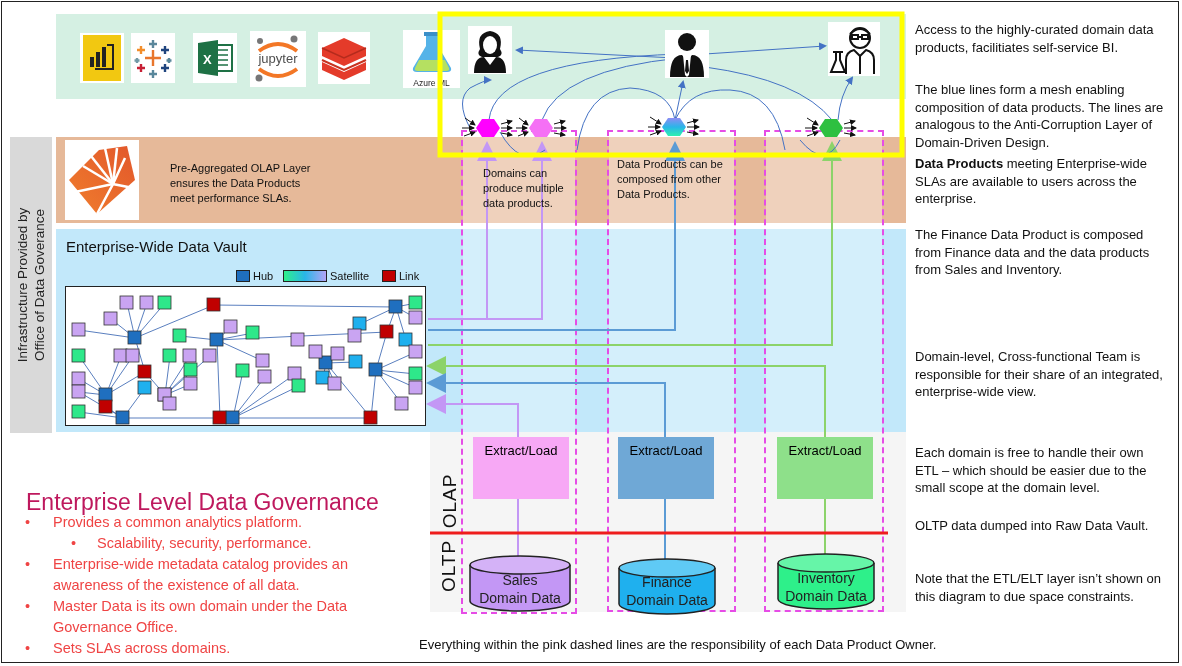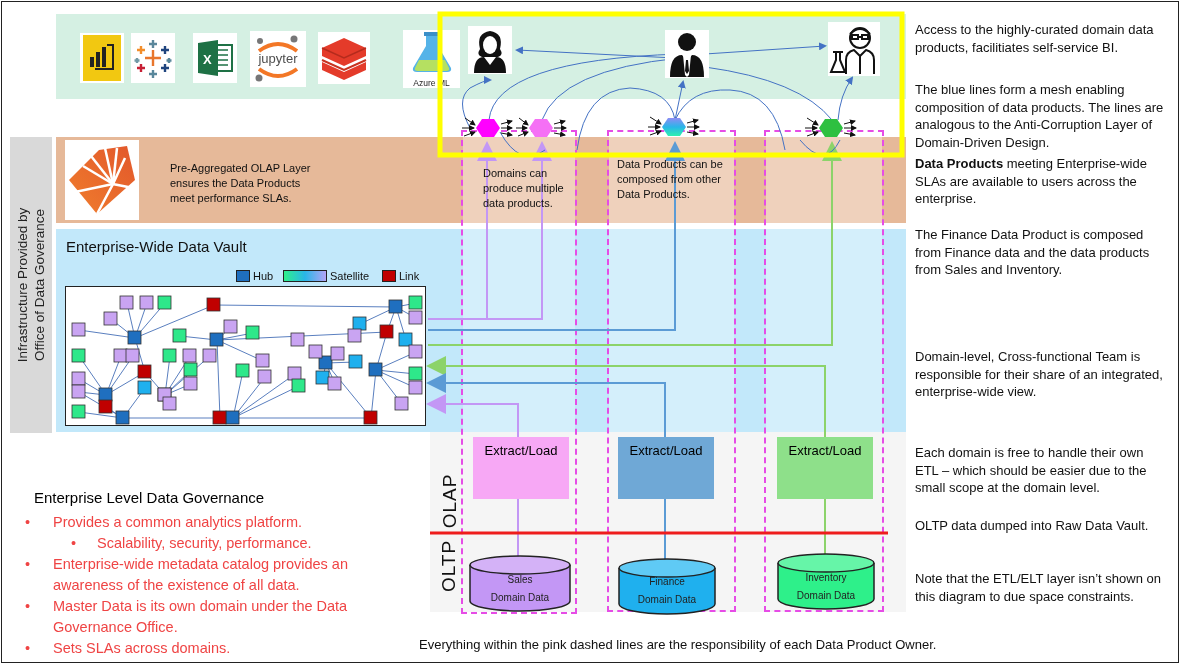--- a/index.html
+++ b/index.html
@@ -10,23 +10,23 @@
   .band-olap { left:56px; top:137px; width:850px; height:86px; background:#e6b999; }
   .band-vault { left:56px; top:229px; width:850px; height:203px; background:#c2e8fa; }
   .band-bottom { left:430px; top:432px; width:476px; height:180px; background:#f5f5f5; }
   .infra-strip { left:10px; top:137px; width:42px; height:296px; background:#d9d9d9; }
   .infra-text { position:absolute; left:31px; top:285px; transform:translate(-50%,-50%) rotate(-90deg); white-space:nowrap; font-size:13.5px; line-height:17px; text-align:center; color:#222; }
   .tool { position:absolute; top:33px; width:44px; height:50px; background:#fff; display:flex; align-items:center; justify-content:center; }
   .side-text { position:absolute; left:915px; width:255px; font-size:13px; line-height:17.5px; color:#111; }
   .small { font-size:11px; line-height:15px; color:#111; }
   .dom-col { position:absolute; border:2px dashed #e64ce6; box-sizing:border-box; }
   .el-box { position:absolute; top:437px; height:62px; width:96px; font-size:13px; text-align:center; padding-top:6px; box-sizing:border-box; color:#000000; }
-  .cyl-label { position:absolute; width:96px; font-size:10px; line-height:18px; text-align:center; color:#222; }
+  .cyl-label { position:absolute; width:96px; font-size:14px; line-height:18px; text-align:center; color:#222; }
   .vlabel { position:absolute; font-size:19px; transform:rotate(-90deg); transform-origin:center; white-space:nowrap; color:#111; letter-spacing:1px; }
-  .gov-title { position:absolute; left:34px; top:489px; font-size:15px; color:#000000; }
+  .gov-title { position:absolute; left:26px; top:489px; font-size:23px; color:#be185d; }
   .gov-list { position:absolute; left:25px; top:512px; font-size:14.5px; line-height:21px; color:#ef4444; margin:0; padding:0; list-style:none; }
   .gov-list li { position:relative; padding-left:28px; }
   .gov-list li::before { content:"•"; position:absolute; left:0; }
   .gov-list li.sub { padding-left:72px; }
   .gov-list li.sub::before { left:46px; }
   .legend-item { position:absolute; top:270px; font-size:11px; display:flex; align-items:center; gap:3px; color:#111; }
   .swatch { display:inline-block; height:12px; border:1px solid #222; box-sizing:border-box; }
   .vault-box { position:absolute; left:65px; top:286px; width:361px; height:140px; background:#fff; border:1px solid #222; box-sizing:border-box; }
   .person { position:absolute; width:44px; height:48px; background:#fff; display:flex; align-items:center; justify-content:center; }
   .footer-note { position:absolute; left:419px; top:637px; font-size:13px; color:#111; white-space:nowrap; }

